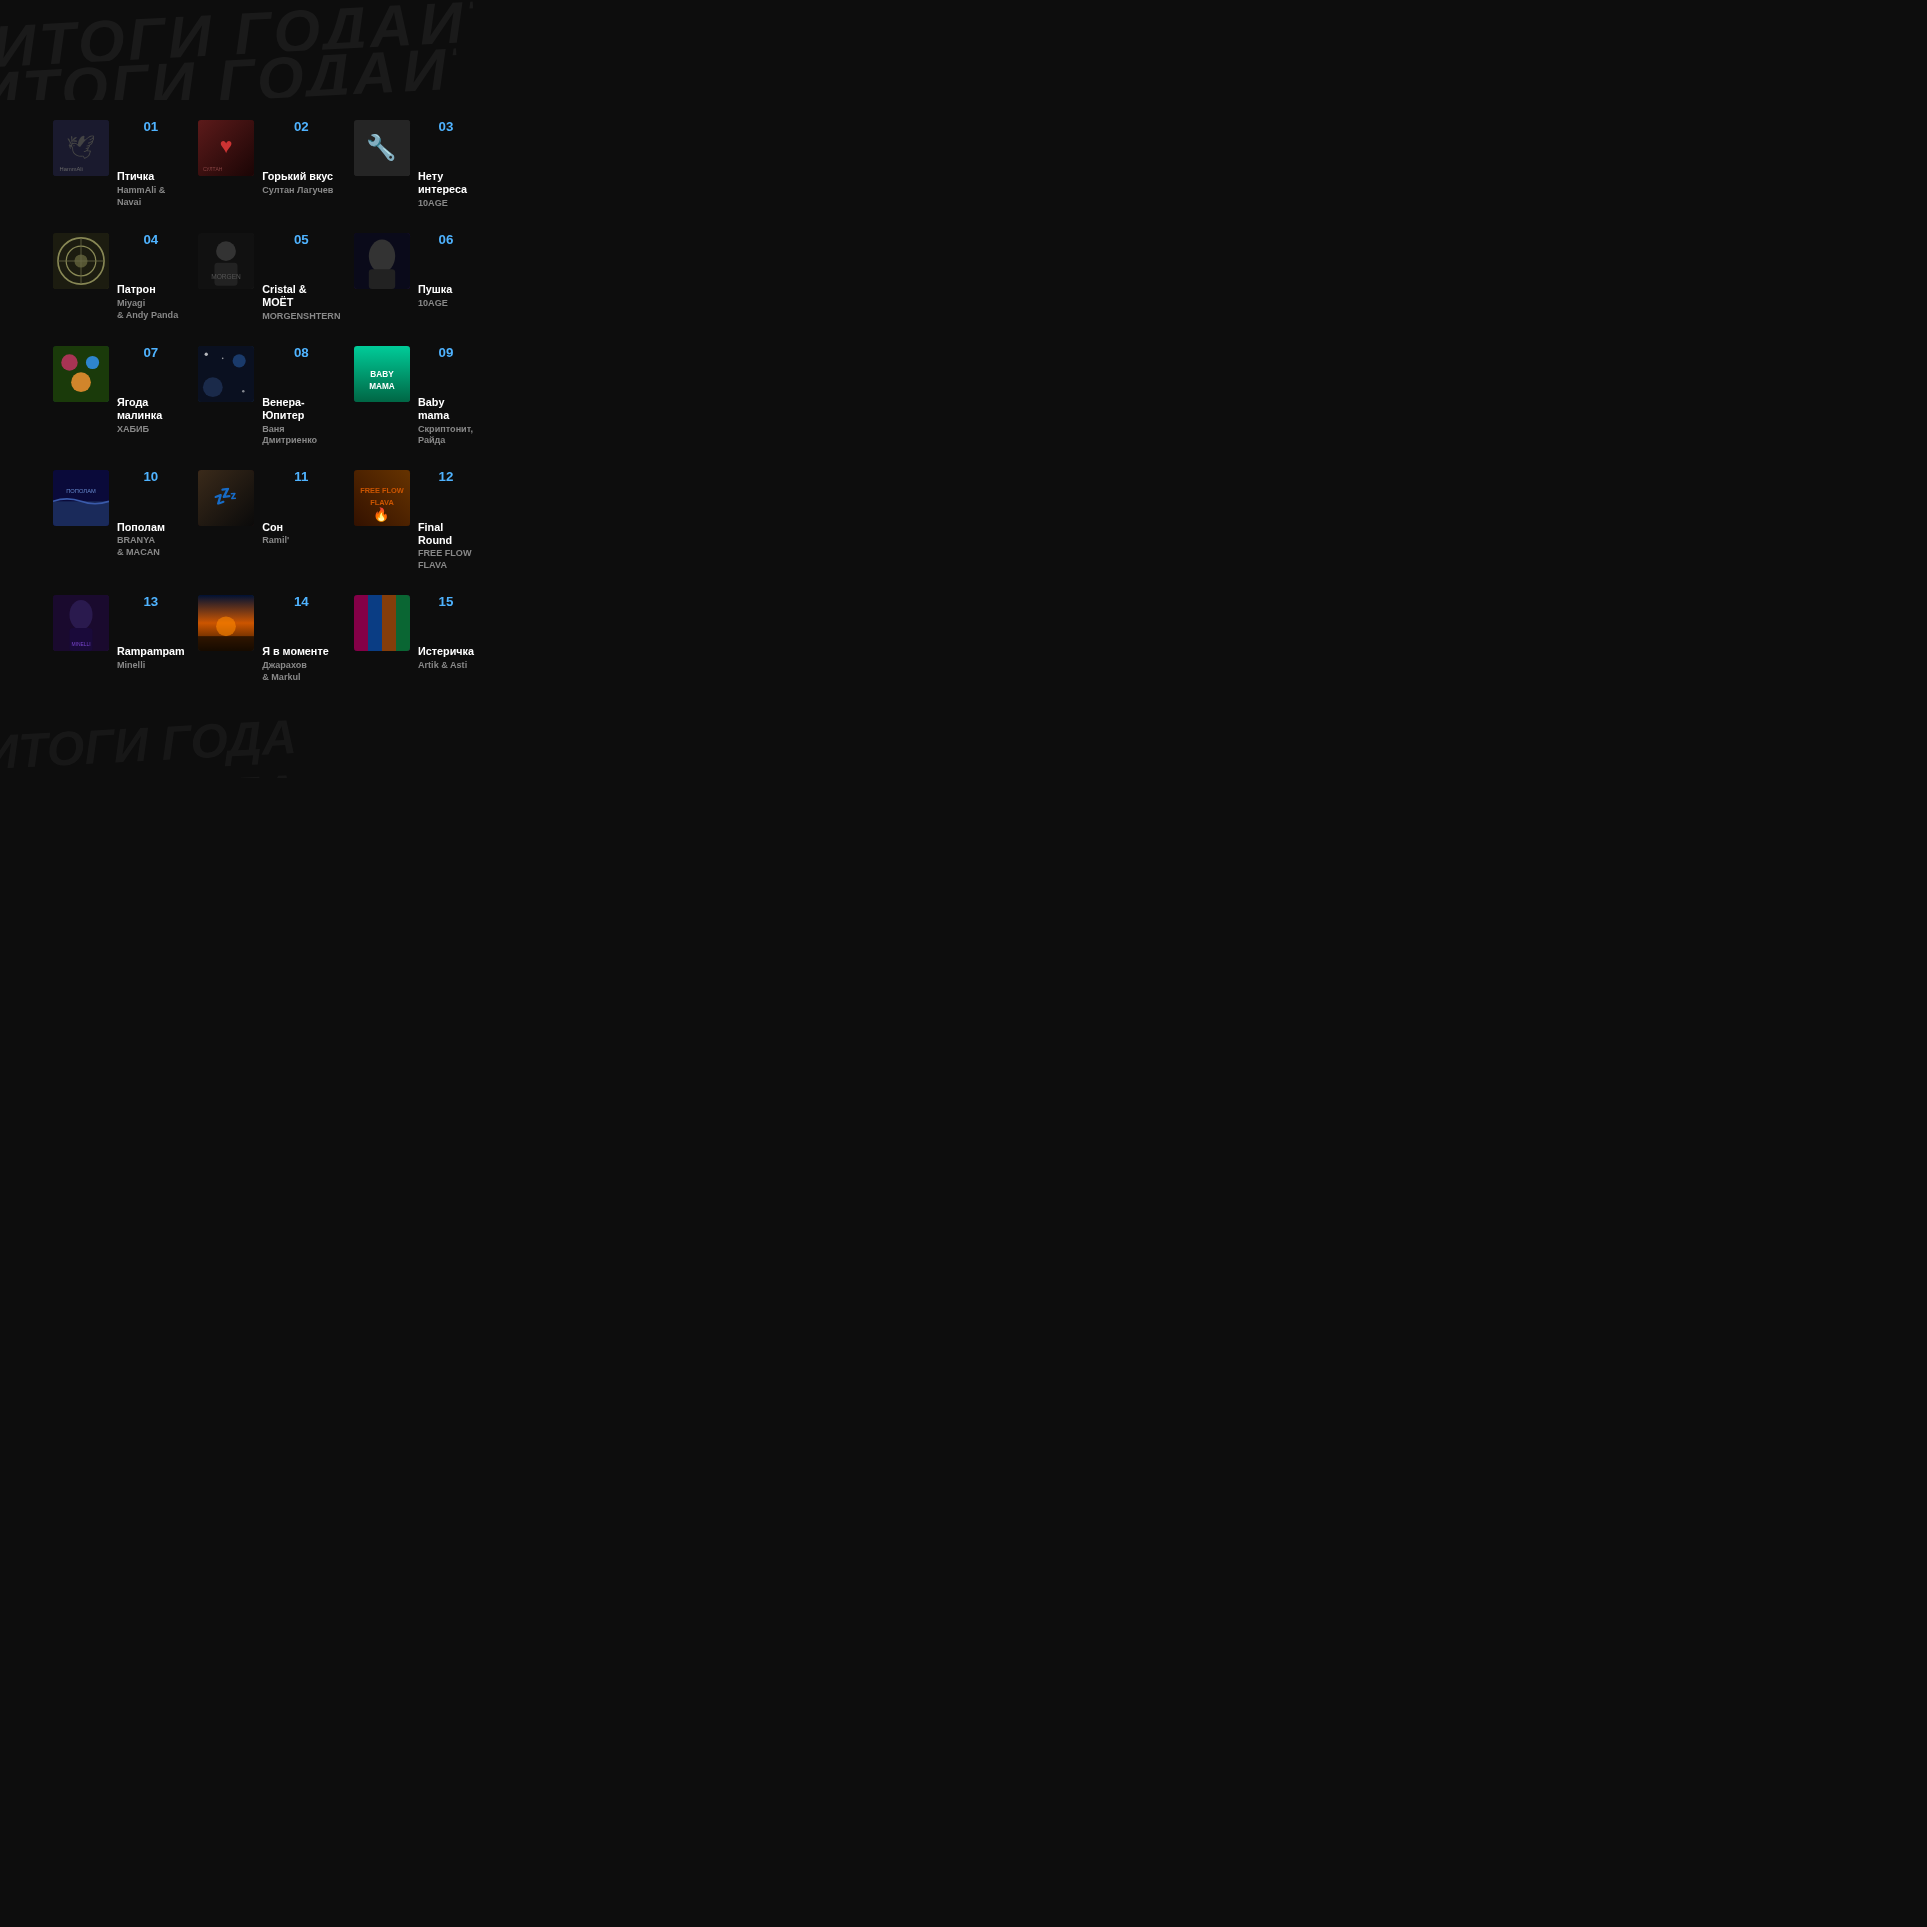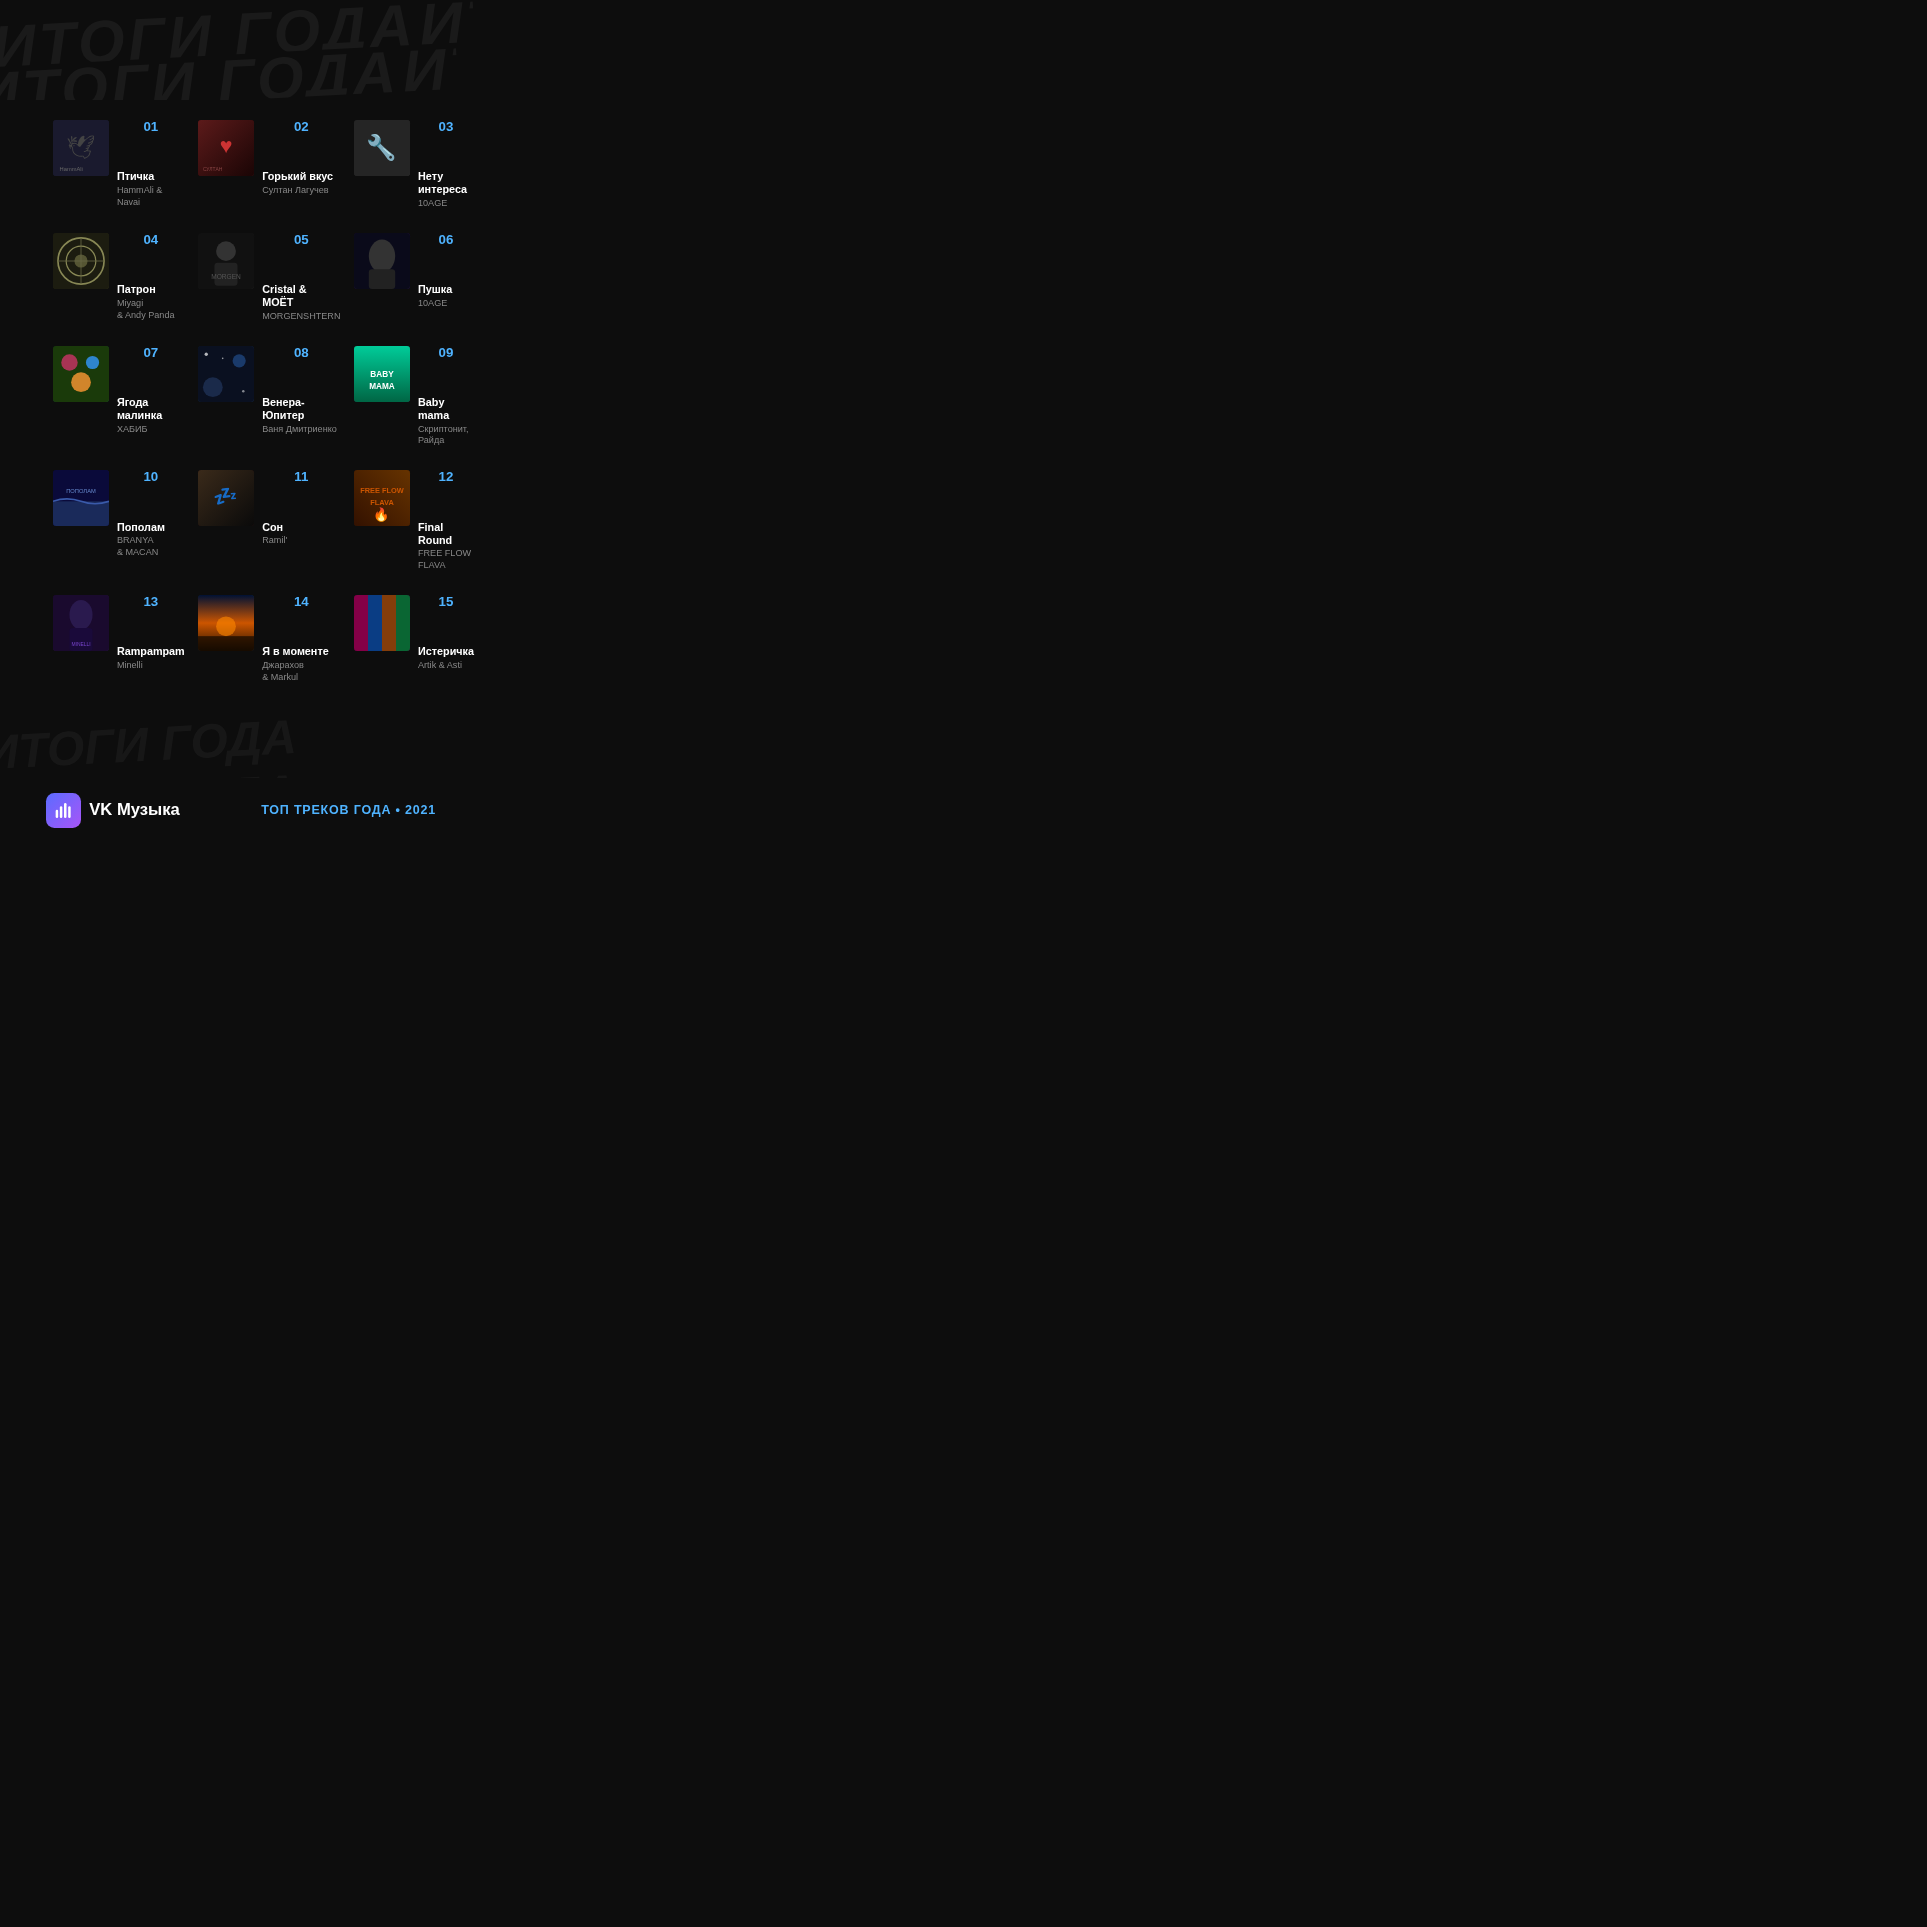--- a/index.html
+++ b/index.html
@@ -101,21 +101,21 @@
       font-size: 10.8px;
       font-weight: 600;
       color: #ffffff;
       margin-bottom: 1.7px;
       line-height: 1.2;
       margin-top: 37px;
     }
 
     .track-artist {
       font-size: 9.1px;
-      font-weight: 400;
+      font-weight: 700;
       color: #888;
       line-height: 1.3;
     }
 
     
     .bottom-watermark {
       position: relative;
       width: 100%;
       height: 66px;
       overflow: hidden;
@@ -463,29 +463,15 @@
     </div>
   </div>
       </div>
   </div>
 
   <div class="bottom-watermark">
     <span class="bottom-watermark-text">ИТОГИ ГОДА</span>
     <span class="bottom-watermark-text"> ИТОГИ ГОДА</span>
   </div>
 
-  <div class="footer">
-    <div class="vk-logo-area">
-      <div class="vk-icon">
-        <svg width="20" height="15" viewBox="0 0 24 18" fill="none">
-          <rect x="2" y="8" width="3" height="10" rx="1.5" fill="white"></rect>
-          <rect x="7" y="4" width="3" height="14" rx="1.5" fill="white"></rect>
-          <rect x="12" y="0" width="3" height="18" rx="1.5" fill="white"></rect>
-          <rect x="17" y="4" width="3" height="14" rx="1.5" fill="white"></rect>
-        </svg>
-      </div>
-      <span class="vk-label">VK Музыка</span>
-    </div>
-    <span class="footer-title">ТОП ТРЕКОВ ГОДА • 2021</span>
-  </div>
 
 </div>
 
 
 </body></html>

